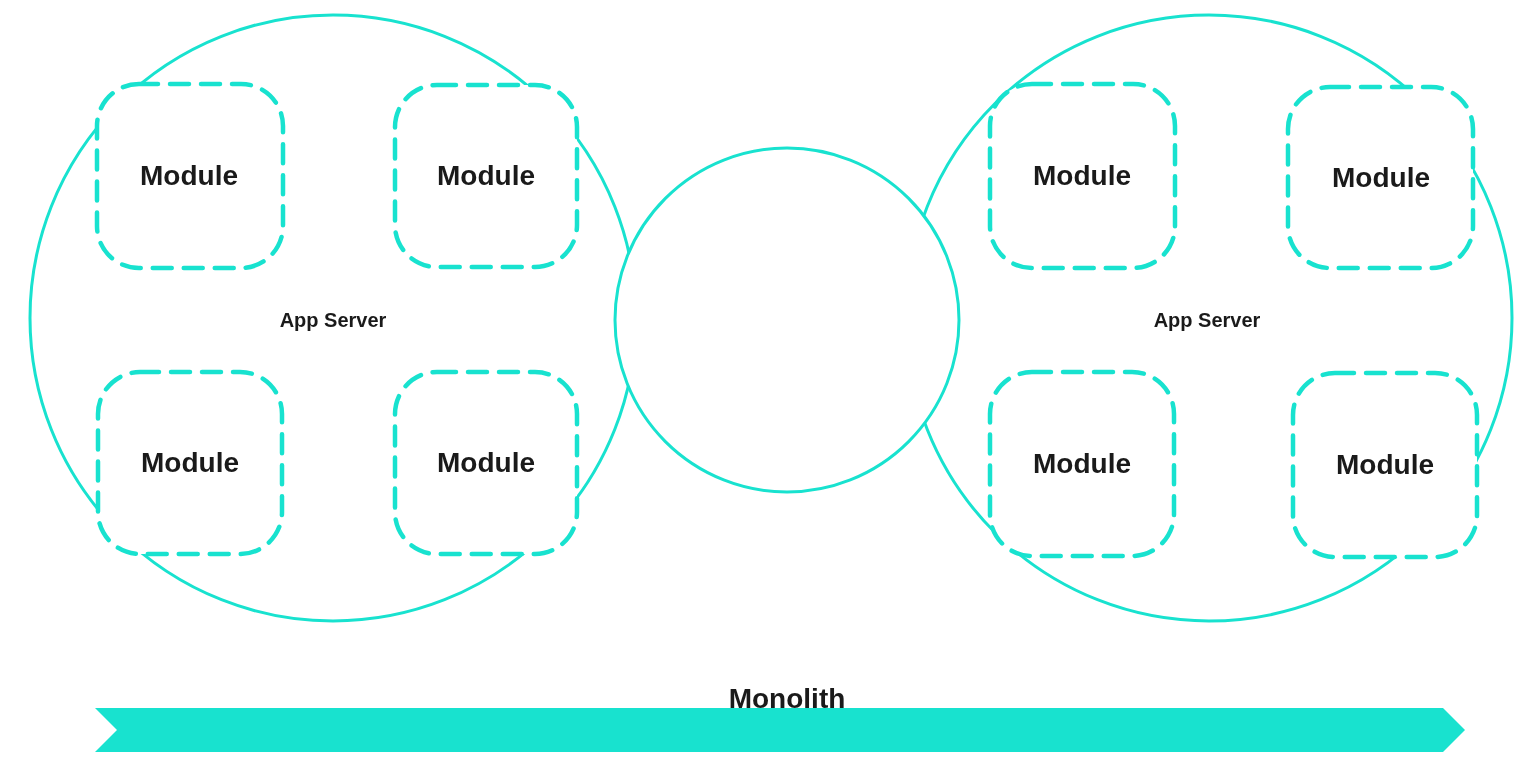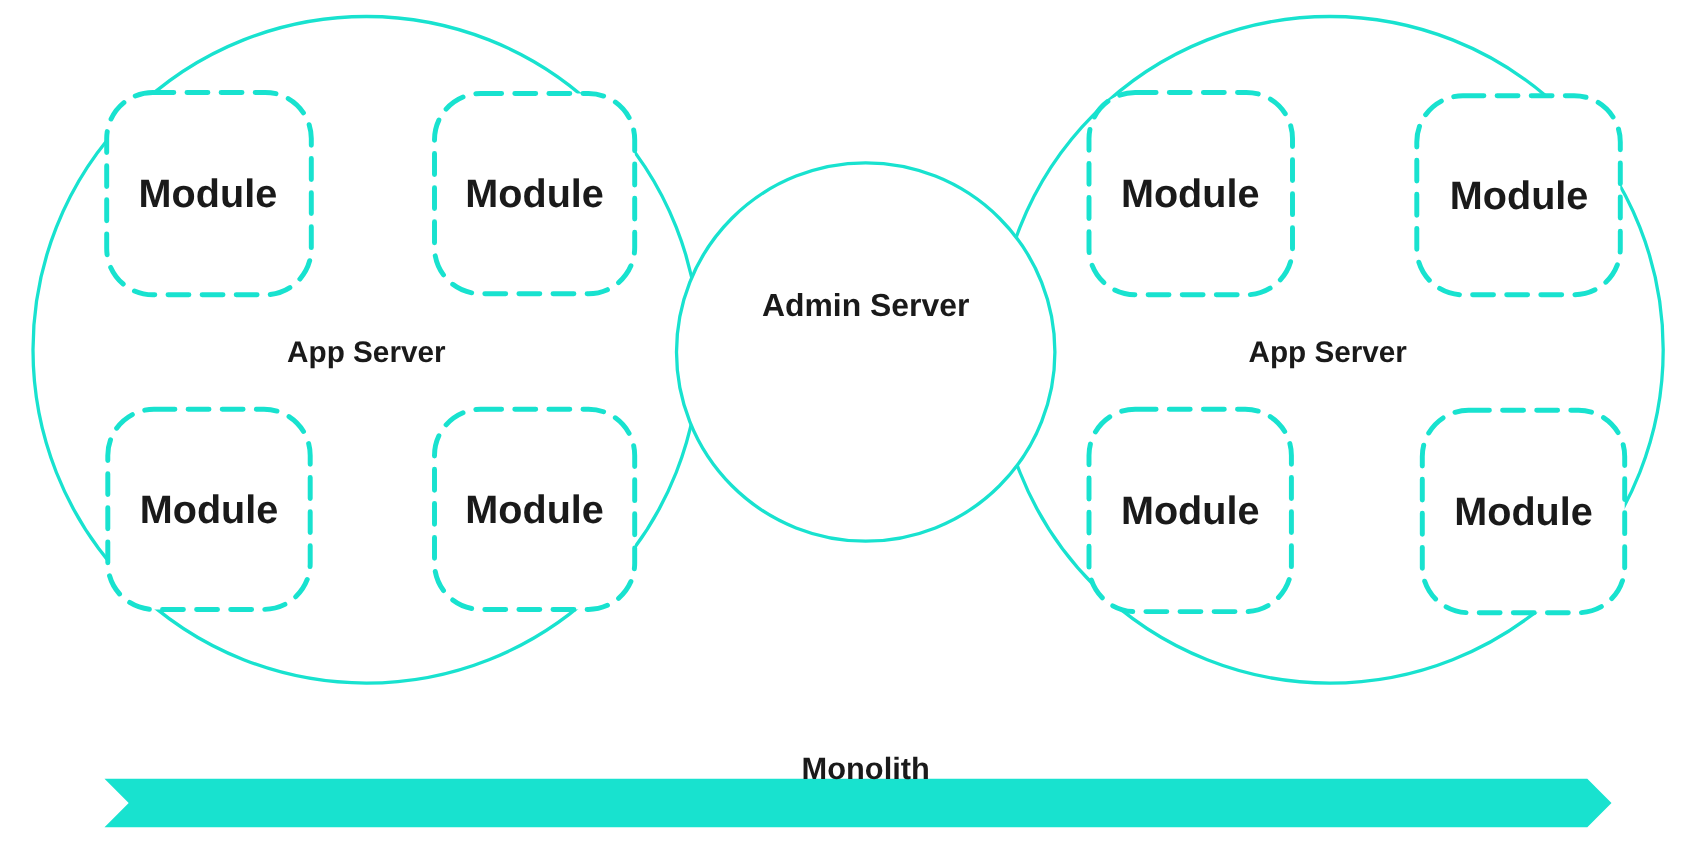--- a/index.html
+++ b/index.html
@@ -44,26 +44,26 @@
     stroke: none;
   }
   .label {
     position: absolute;
     color: var(--ink);
     font-weight: 700;
     text-align: center;
   }
   .module-label {
     width: 184px;
-    font-size: 36px;
+    font-size: 28px;
     line-height: 34px;
   }
   .appserver-label {
     width: 300px;
-    font-size: 27px;
+    font-size: 20px;
     line-height: 34px;
   }
   .center-label {
     width: 320px;
     font-size: 29px;
     line-height: 41px;
   }
   .center-label span { display: block; }
   .arrow-label {
     width: 400px;
@@ -103,18 +103,17 @@
 
   <div class="label module-label" style="left:990px;  top:159px;">Module</div>
   <div class="label module-label" style="left:1289px; top:161px;">Module</div>
   <div class="label module-label" style="left:990px;  top:447px;">Module</div>
   <div class="label module-label" style="left:1293px; top:448px;">Module</div>
 
   <div class="label appserver-label" style="left:183px; top:303px;">App Server</div>
   <div class="label appserver-label" style="left:1057px; top:303px;">App Server</div>
 
   <div class="label center-label" style="left:627px; top:258px;">
-    <span>Admin Server</span>
   </div>
 
   <div class="label arrow-label" style="left:587px; top:682px;">Monolith</div>
 
 </div>
 
 </body></html>

